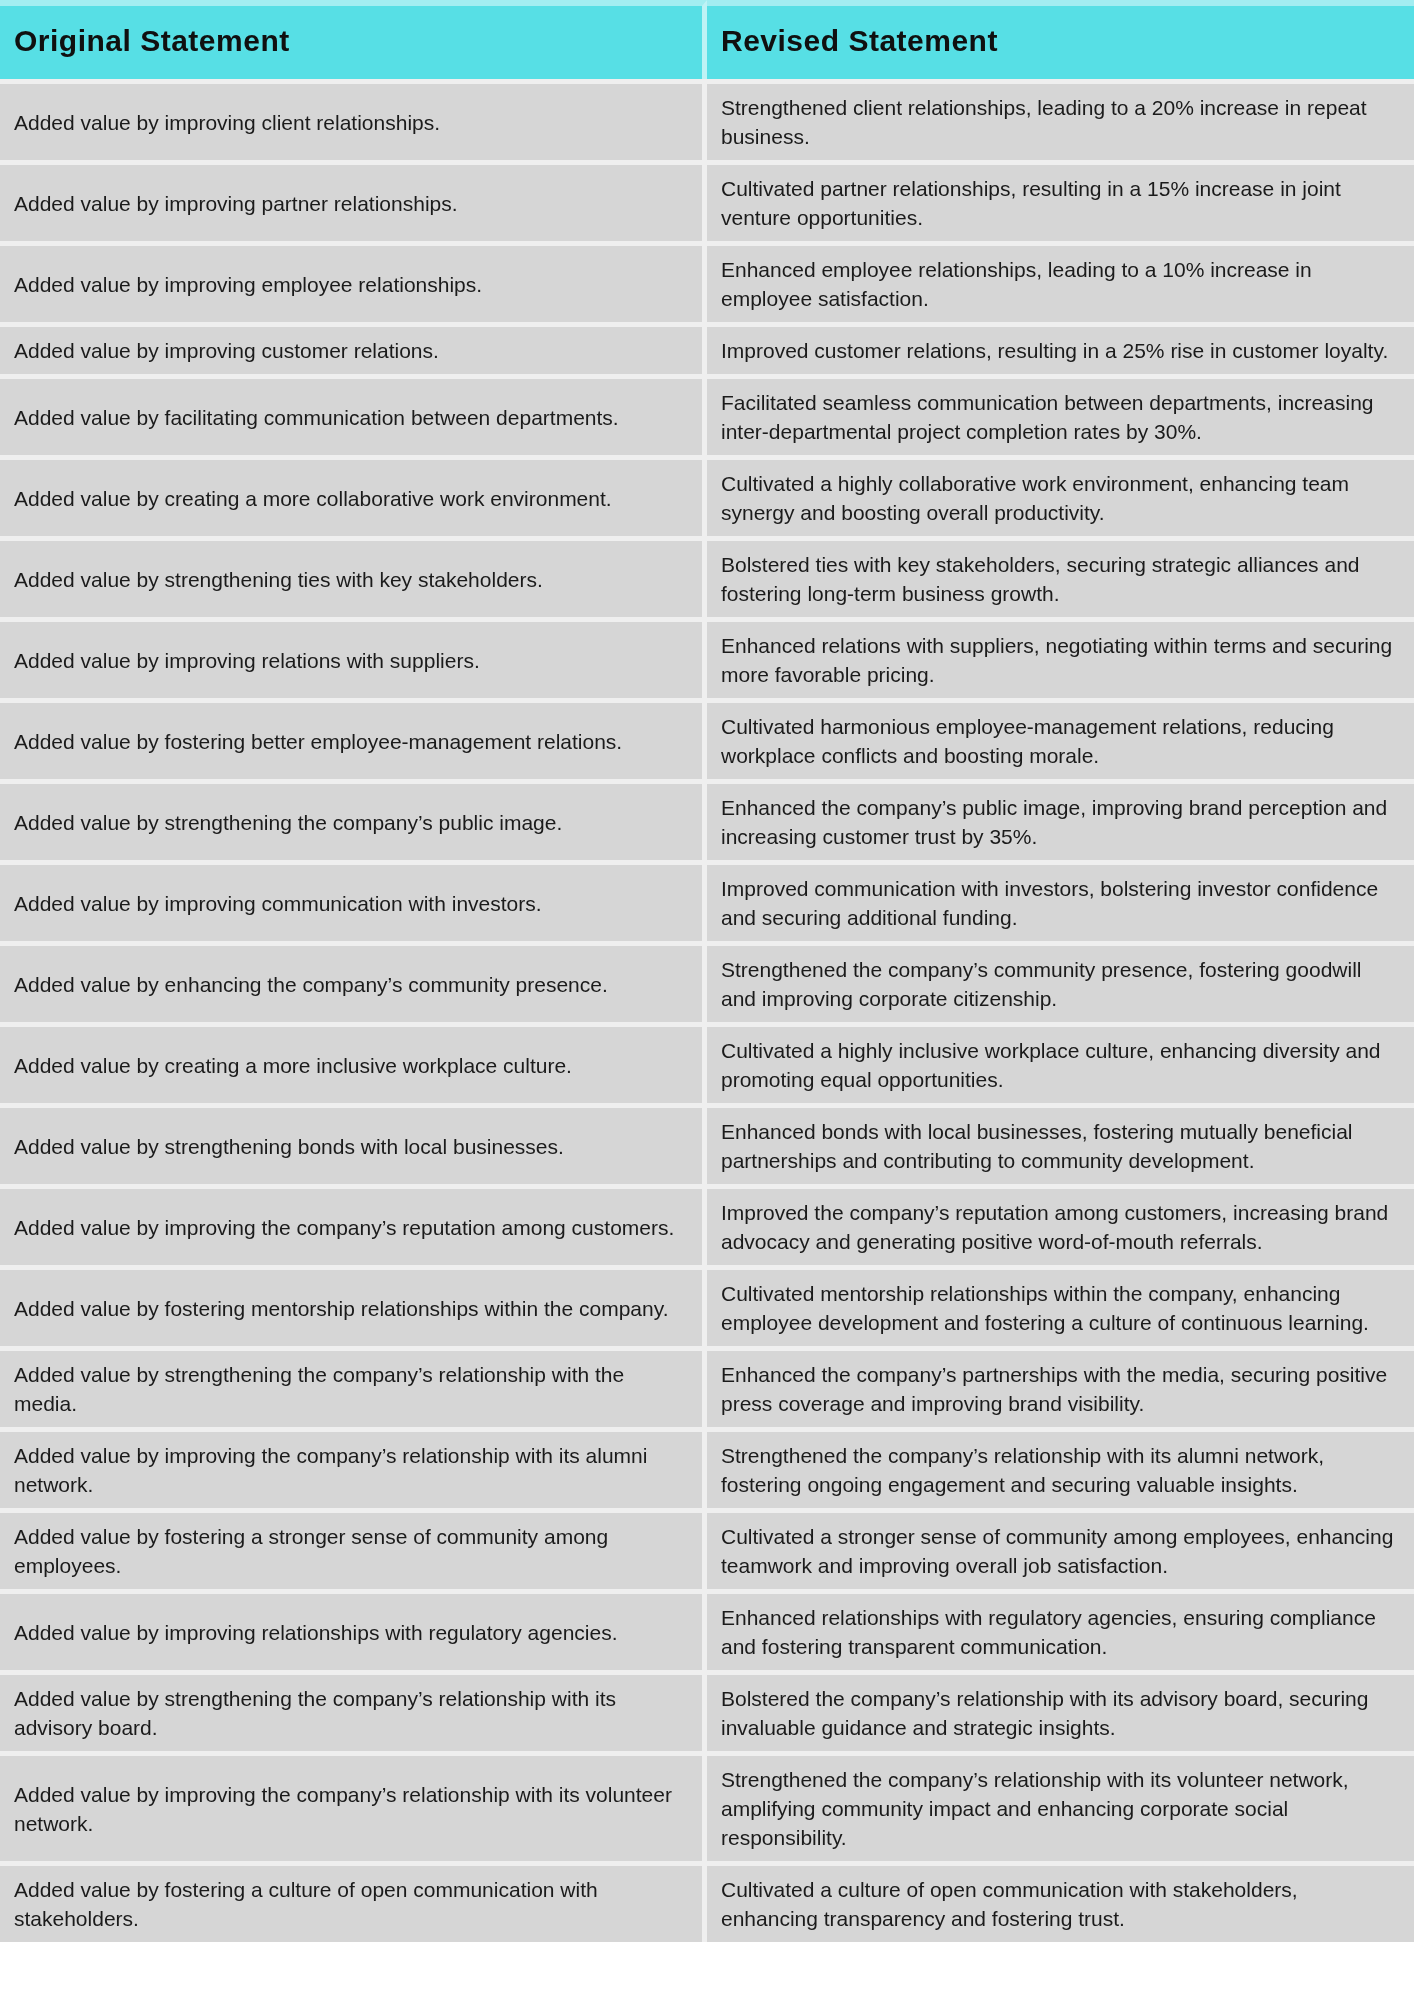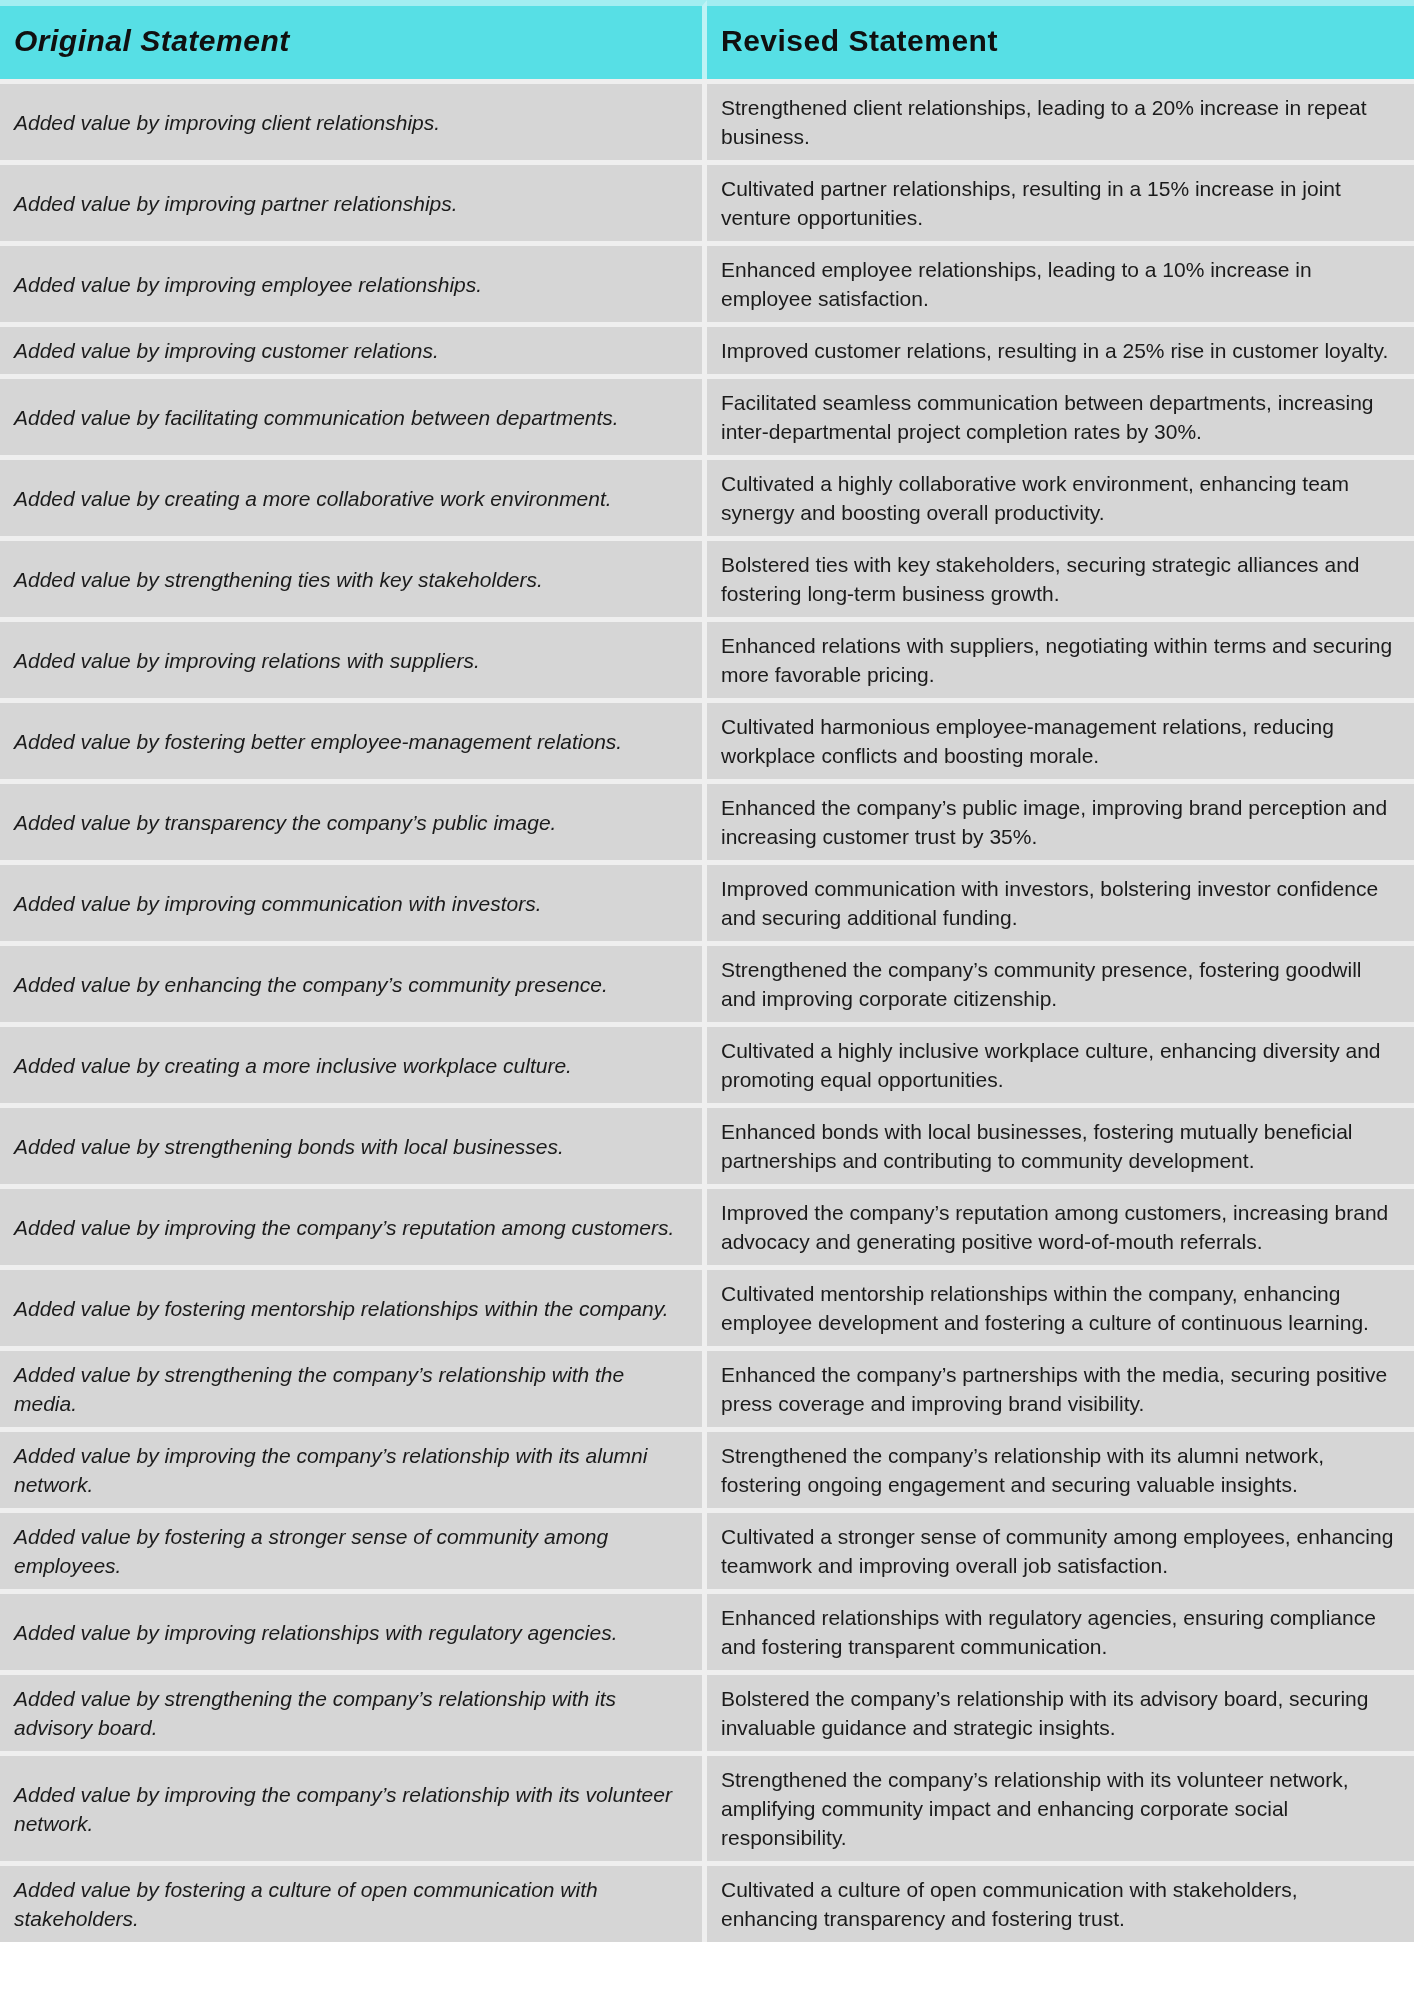--- a/index.html
+++ b/index.html
@@ -37,21 +37,20 @@
     color: var(--text-color, #1b1b1b);
     font-size: 21px;
     line-height: 29px;
     vertical-align: middle;
     padding: 9px 14px;
     border-top: 5px solid rgba(255,255,255,0.62);
     word-wrap: break-word;
   }
   th:first-child, td:first-child {
     border-right: 5px solid rgba(255,255,255,0.62);
-    font-style: italic;
   }
 </style>
 </head>
 <body>
 
 <table class="statements">
   <colgroup>
     <col>
     <col>
   </colgroup>
@@ -92,21 +91,21 @@
       </tr>
       <tr>
         <td>Added value by improving relations with suppliers.</td>
         <td>Enhanced relations with suppliers, negotiating within terms and securing more favorable pricing.</td>
       </tr>
       <tr>
         <td>Added value by fostering better employee-management relations.</td>
         <td>Cultivated harmonious employee-management relations, reducing workplace conflicts and boosting morale.</td>
       </tr>
       <tr>
-        <td>Added value by transparency the company’s public image.</td>
+        <td>Added value by strengthening the company’s public image.</td>
         <td>Enhanced the company’s public image, improving brand perception and increasing customer trust by 35%.</td>
       </tr>
       <tr>
         <td>Added value by improving communication with investors.</td>
         <td>Improved communication with investors, bolstering investor confidence and securing additional funding.</td>
       </tr>
       <tr>
         <td>Added value by enhancing the company’s community presence.</td>
         <td>Strengthened the company’s community presence, fostering goodwill and improving corporate citizenship.</td>
       </tr>

